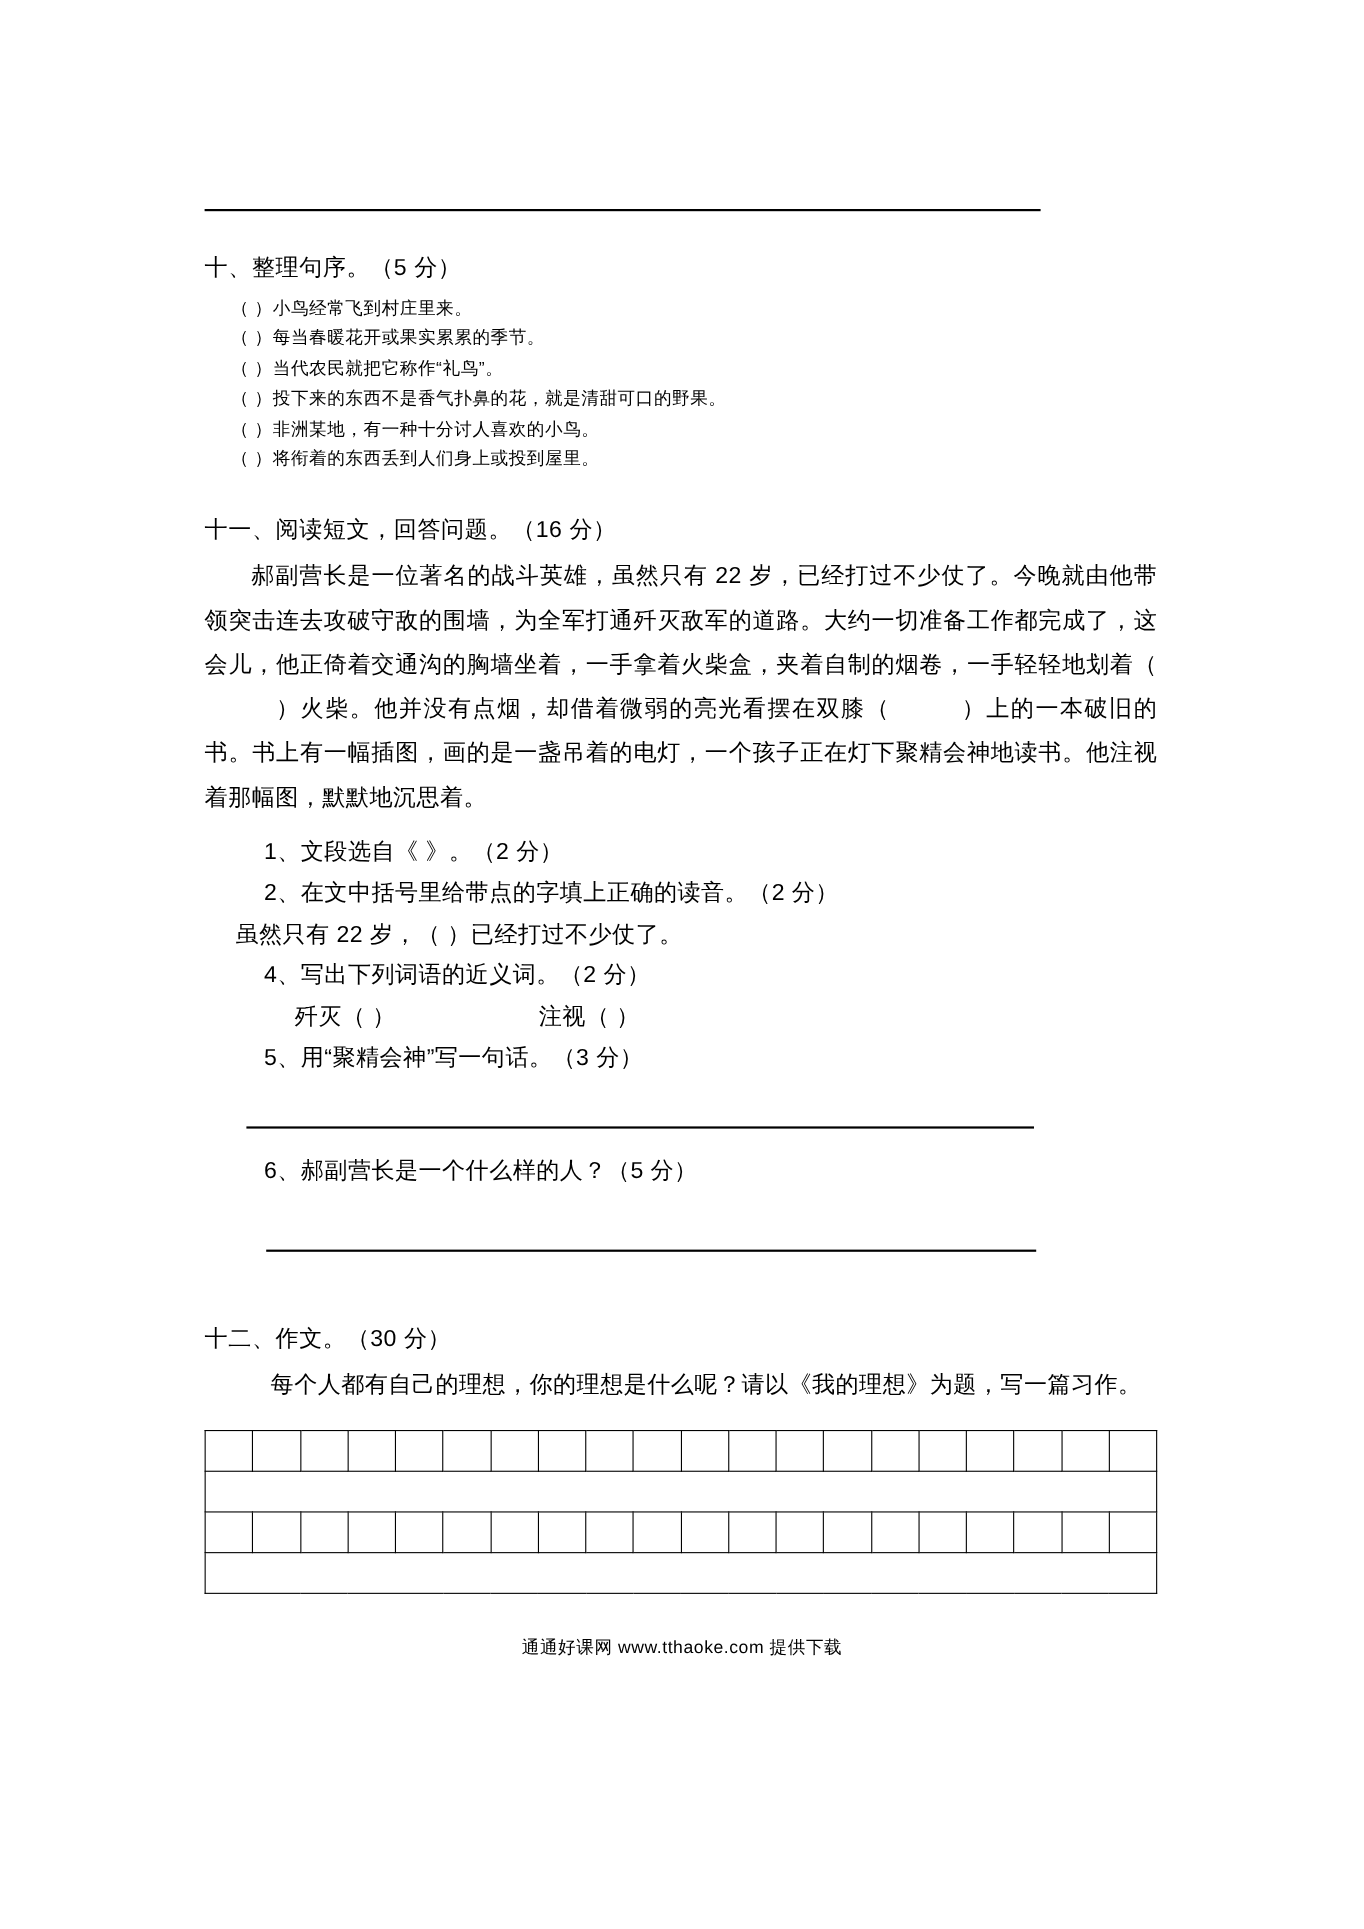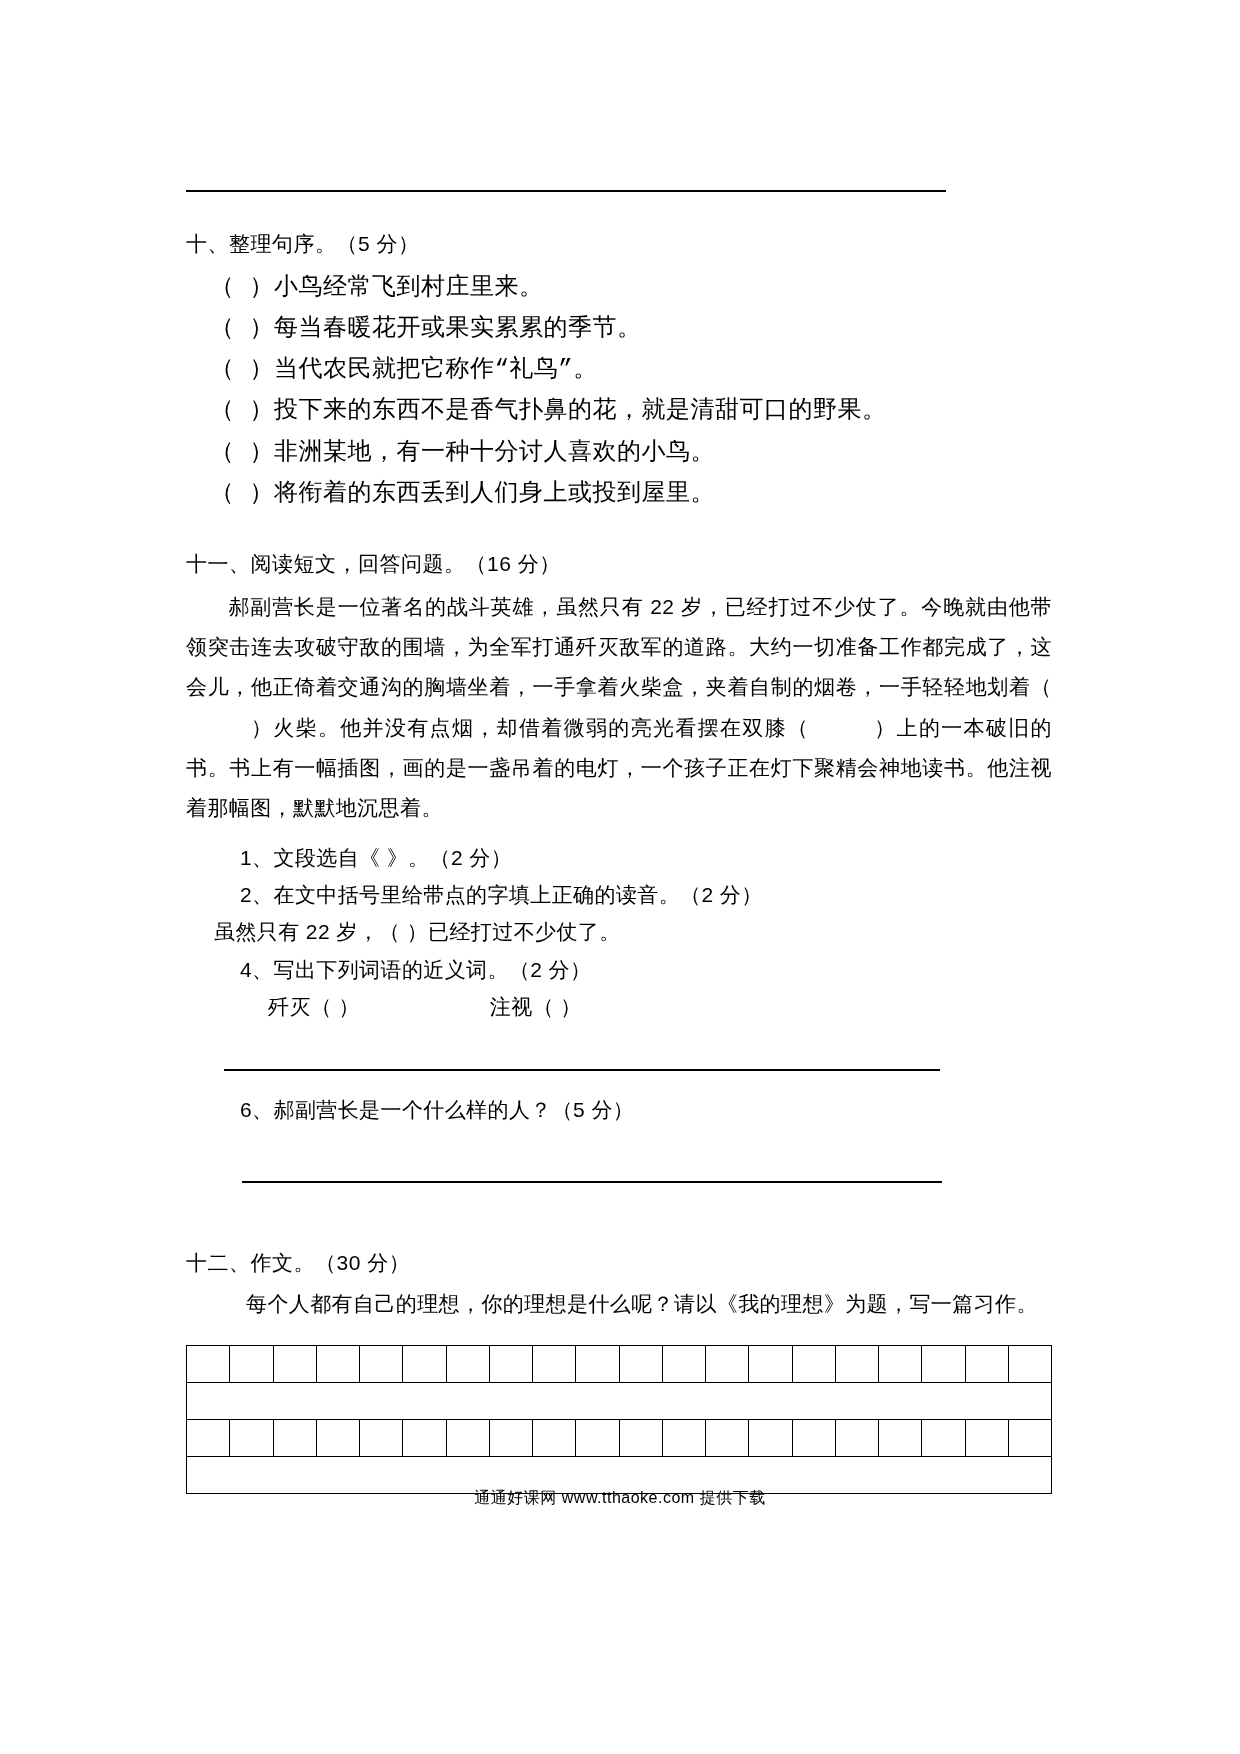--- a/index.html
+++ b/index.html
@@ -39,26 +39,26 @@
     margin: 0 0 6px 0;
     font-family: "Liberation Sans", "DejaVu Sans", sans-serif;
     font-weight: normal;
   }
   .order-list {
     margin: 0 0 0 0;
     padding: 0;
     list-style: none;
   }
   .order-list li {
-    font-size: 24px;
+    font-size: 16px;
     line-height: 1.72;
     letter-spacing: 0.5px;
     padding-left: 24px;
     white-space: nowrap;
-    font-family: Liberation Mono, monospace;
+    font-family: Liberation Sans, sans-serif;
   }
   .sec-block {
     margin-top: 34px;
   }
   .passage {
     font-size: 21px;
     line-height: 1.92;
     letter-spacing: 0.4px;
     text-align: justify;
     text-justify: inter-ideograph;
@@ -166,20 +166,21 @@
       <p class="sec-title">十一、阅读短文，回答问题。（16 分）</p>
 
       <p class="passage"><span class="indent2"></span><span>郝副营长是一位著名的战斗英雄，虽然只有 22 岁，已经打过不少仗了。今晚就由他带领突击连去攻破守敌的围墙，为全军打通歼灭敌军的道路。大约一切准备工作都完成了，这会儿，他正倚着交通沟的胸墙坐着，一手拿着火柴盒，夹着自制的烟卷，一手轻轻地划着（</span><span class="gap-sm"></span><span>）火柴。他并没有点烟，却借着微弱的亮光看摆在双膝（</span><span class="gap-sm"></span><span>）上的一本破旧的书。书上有一幅插图，画的是一盏吊着的电灯，一个孩子正在灯下聚精会神地读书。他注视着那幅图，默默地沉思着。</span></p>
 
       <ul class="qlist">
         <li>1、文段选自《                            》。（2 分）</li>
         <li>2、在文中括号里给带点的字填上正确的读音。（2 分）</li>
         <li class="subline" style="padding-left:28px;">虽然只有 22 岁，（                ）已经打过不少仗了。</li>
         <li>4、写出下列词语的近义词。（2 分）</li>
         <li style="padding-left:54px;"><span style="display:inline-block;width:28px;"></span><span>歼灭（                ）</span><span style="display:inline-block;width:130px;"></span><span>注视（                ）</span></li>
+        <li>5、用“聚精会神”写一句话。（3 分）</li>
       </ul>
 
       <div class="answer-rule-1"></div>
 
       <p class="q6">6、郝副营长是一个什么样的人？（5 分）</p>
 
       <div class="answer-rule-2"></div>
     </div>
 
     <div class="essay-title">

